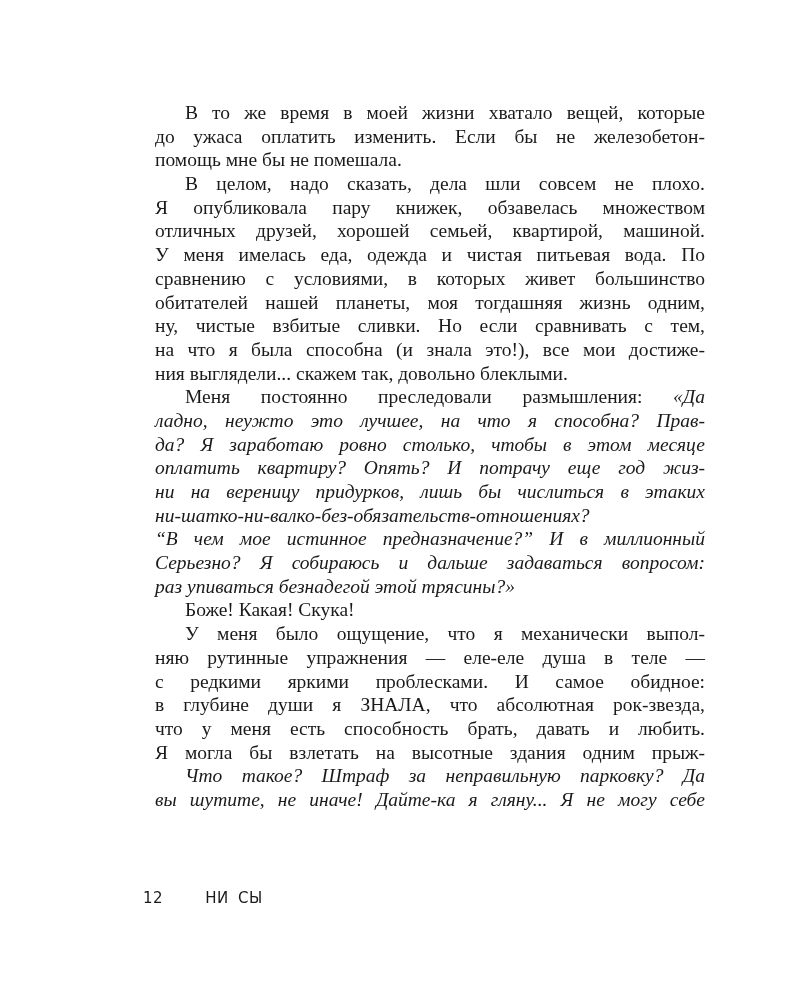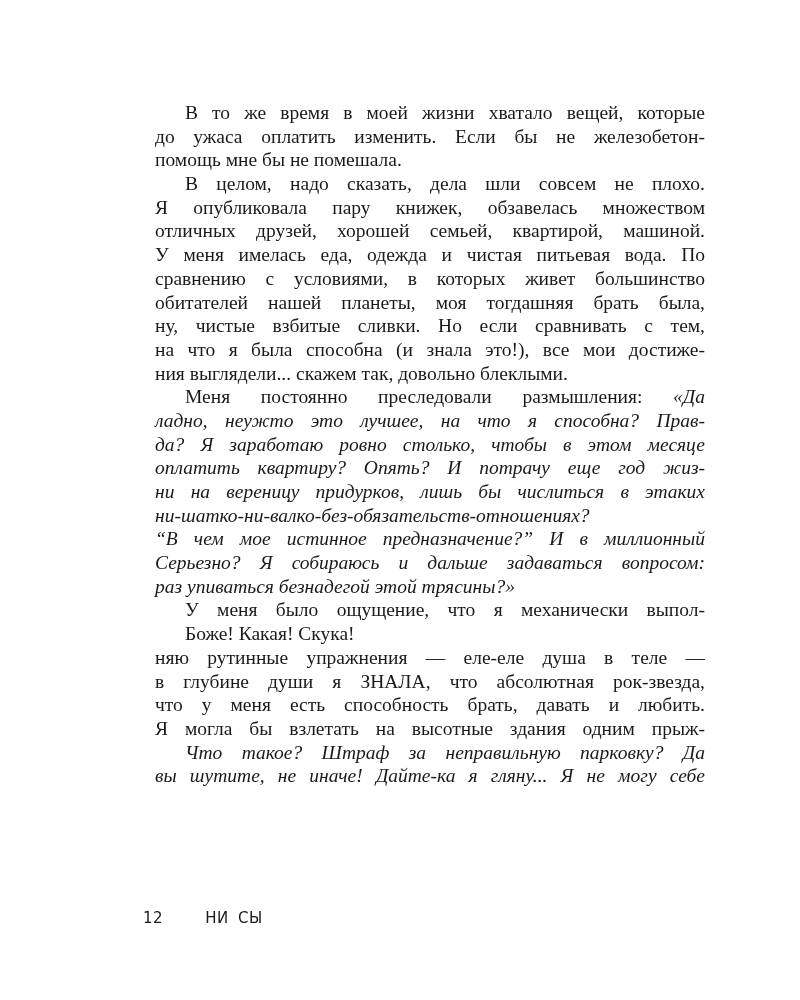--- a/index.html
+++ b/index.html
@@ -45,51 +45,52 @@
     .footer {
       position: absolute;
       left: 143px;
       top: 889px;
       font-family: "DejaVu Sans", "Liberation Sans", sans-serif;
       font-size: 15px;
       color: #1a1a1a;
       letter-spacing: 0.5px;
     }
     .footer .page-num { display: inline-block; width: 57px; }
-    .footer .running-head { display: inline-block; word-spacing: 4px; margin-top: 20px; }
+    .footer .running-head { display: inline-block; word-spacing: 4px; }
   </style>
 </head>
 <body>
 
 <div class="page">
   <div class="text-block">
     <span class="line indent">В то же время в моей жизни хватало вещей, которые</span>
     <span class="line">до ужаса оплатить изменить. Если бы не железобетон-</span>
     <span class="line last">помощь мне бы не помешала.</span>
     <span class="line indent">В целом, надо сказать, дела шли совсем не плохо.</span>
     <span class="line">Я опубликовала пару книжек, обзавелась множеством</span>
     <span class="line">отличных друзей, хорошей семьей, квартирой, машиной.</span>
     <span class="line">У меня имелась еда, одежда и чистая питьевая вода. По</span>
     <span class="line">сравнению с условиями, в которых живет большинство</span>
-    <span class="line">обитателей нашей планеты, моя тогдашняя брать была,</span>
+    <span class="line">обитателей нашей планеты, моя тогдашняя жизнь одним,</span>
     <span class="line">ну, чистые взбитые сливки. Но если сравнивать с тем,</span>
     <span class="line">на что я была способна (и знала это!), все мои достиже-</span>
     <span class="line last">ния выглядели... скажем так, довольно блеклыми.</span>
     <span class="line indent"><span>Меня постоянно преследовали размышления: </span><span class="seg-italic">«Да</span></span>
     <span class="line italic">ладно, неужто это лучшее, на что я способна? Прав-</span>
     <span class="line italic">да? Я заработаю ровно столько, чтобы в этом месяце</span>
     <span class="line italic">оплатить квартиру? Опять? И потрачу еще год жиз-</span>
     <span class="line italic">ни на вереницу придурков, лишь бы числиться в этаких</span>
     <span class="line italic">ни-шатко-ни-валко-без-обязательств-отношениях?</span>
     <span class="line italic">“В чем мое истинное предназначение?” И в миллионный</span>
     <span class="line italic">Серьезно? Я собираюсь и дальше задаваться вопросом:</span>
     <span class="line italic last">раз упиваться безнадегой этой трясины?»</span>
+    <span class="line indent last">Боже! Какая! Скука!</span>
     <span class="line indent">У меня было ощущение, что я механически выпол-</span>
-    <span class="line indent last">Боже! Какая! Скука!</span>
     <span class="line">няю рутинные упражнения — еле-еле душа в теле —</span>
+    <span class="line">с редкими яркими проблесками. И самое обидное:</span>
     <span class="line">в глубине души я ЗНАЛА, что абсолютная рок-звезда,</span>
     <span class="line">что у меня есть способность брать, давать и любить.</span>
     <span class="line">Я могла бы взлетать на высотные здания одним прыж-</span>
     <span class="line indent italic">Что такое? Штраф за неправильную парковку? Да</span>
     <span class="line italic">вы шутите, не иначе! Дайте-ка я гляну... Я не могу себе</span>
   </div>
 
   <div class="footer">
     <span class="page-num">12</span>
     <span class="running-head">НИ СЫ</span>

